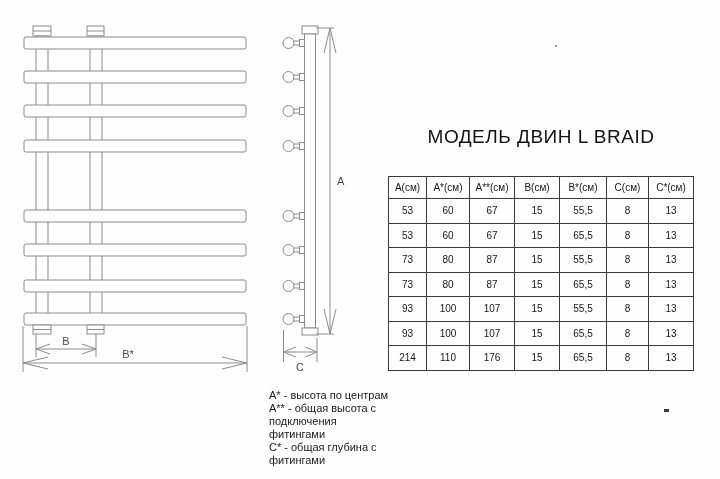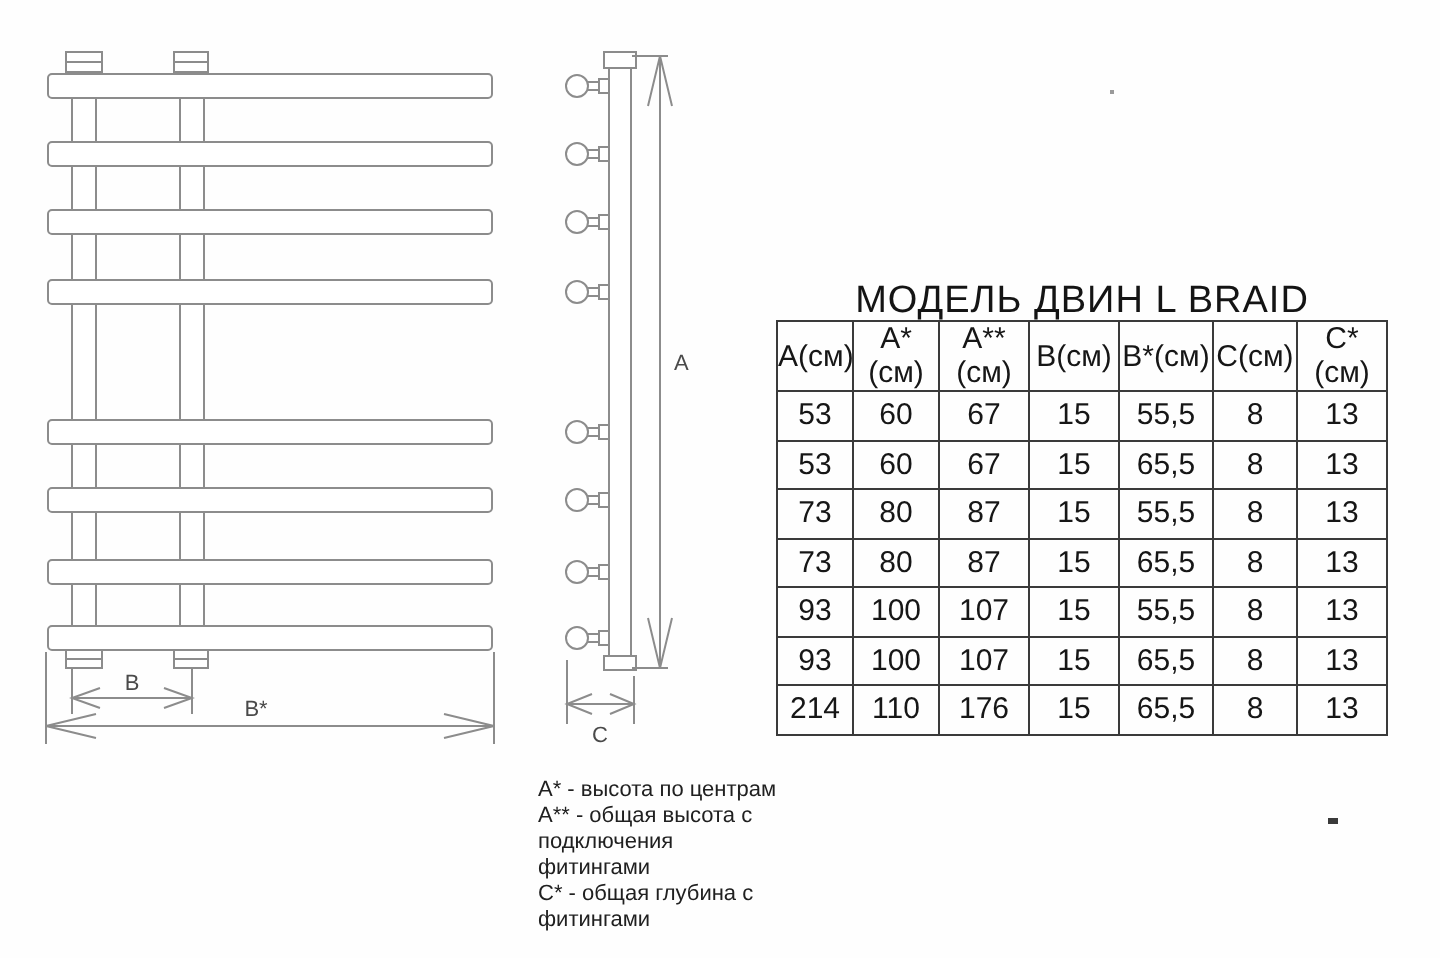--- a/index.html
+++ b/index.html
@@ -10,29 +10,29 @@
     color:#1d1d1d;
   }
   .stage{position:absolute;inset:0;width:720px;height:479px;}
   
   svg.drawing{position:absolute;left:0;top:0;}
   .ln{stroke:#8c8c8c;stroke-width:1;fill:none;}
   .shape{stroke:#8c8c8c;stroke-width:1;fill:#ffffff;}
   .dimtext{font-family:"Liberation Sans",sans-serif;font-size:11px;fill:#4a4a4a;}
   
   .model-title{
-    position:absolute;left:388px;top:140px;width:306px;
+    position:absolute;left:388px;top:126px;width:306px;
     text-align:center;font-size:19px;font-weight:normal;
     letter-spacing:0.5px;color:#141414;white-space:nowrap;
   }
   
   table.dims{
-    position:absolute;left:388px;top:160px;width:305px;
+    position:absolute;left:388px;top:176px;width:305px;
     border-collapse:collapse;table-layout:fixed;
-    font-size:15px;color:#161616;
+    font-size:10px;color:#161616;
   }
   table.dims th,table.dims td{
     border:1px solid #3a3a3a;text-align:center;vertical-align:middle;
     font-weight:normal;padding:0;
   }
   table.dims thead tr{height:22px;}
   table.dims tbody tr{height:24.5px;}
   
   .legend{
     position:absolute;left:269px;top:389px;width:160px;

